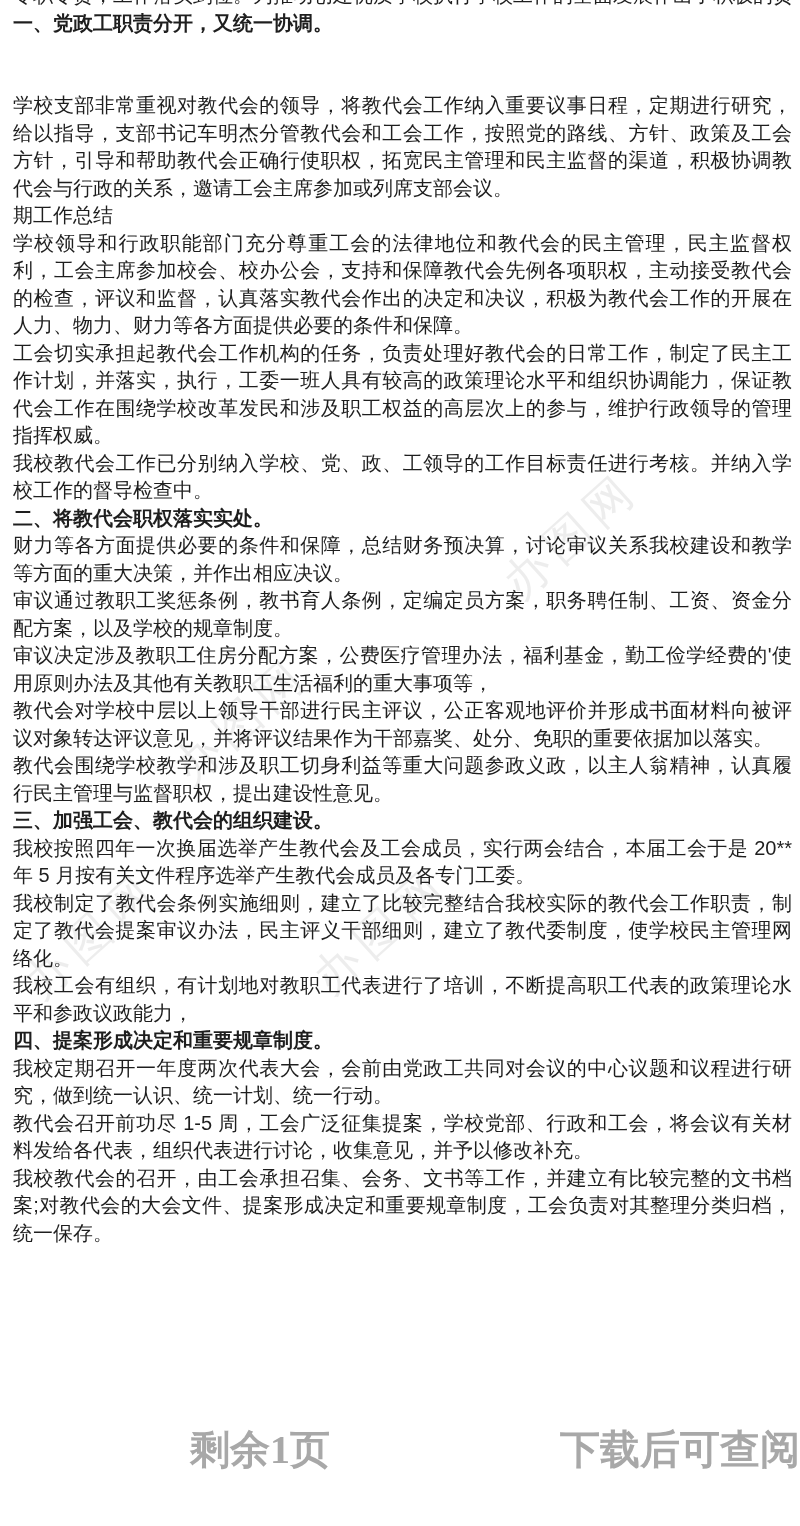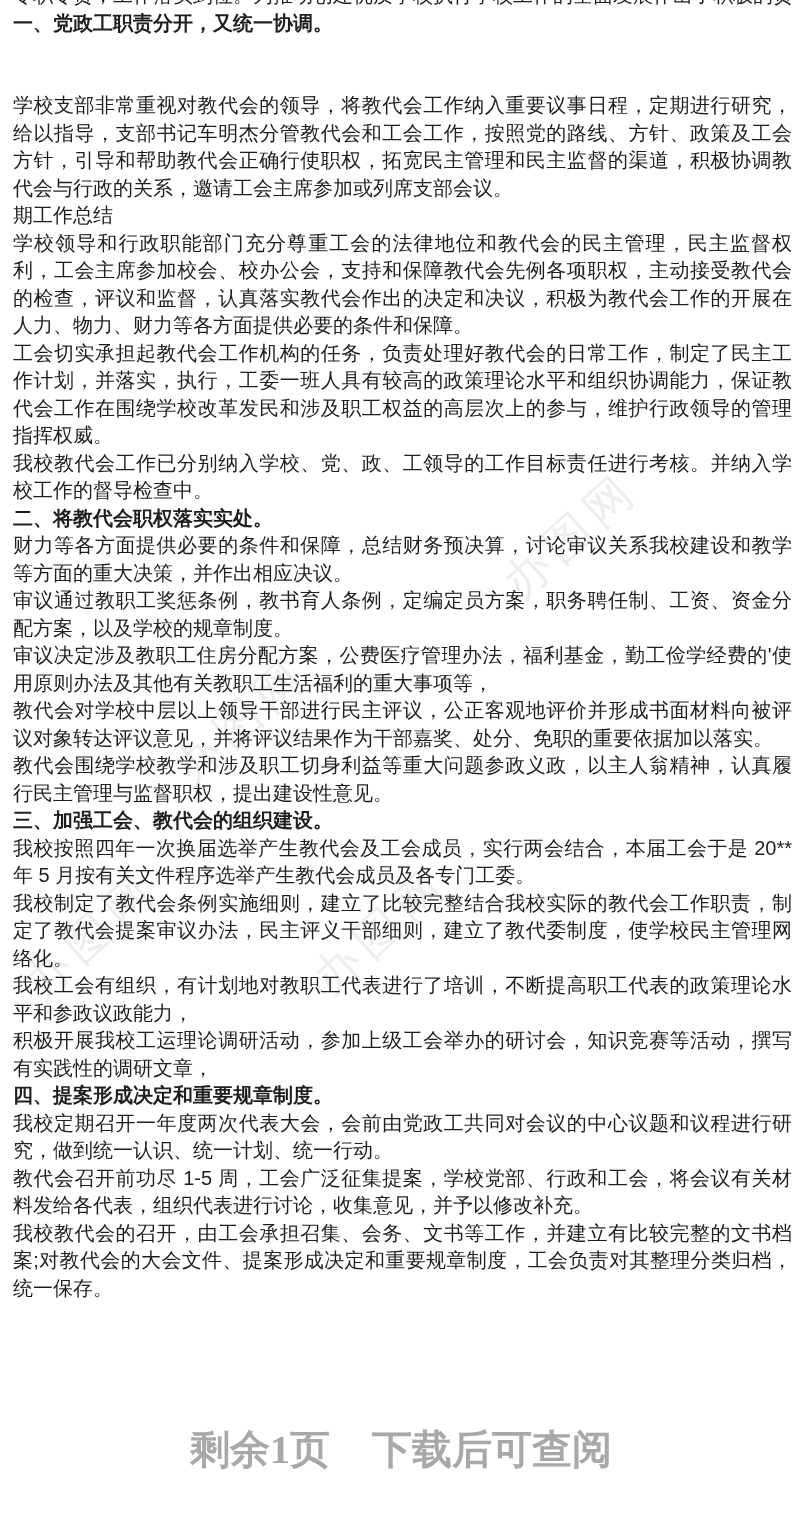--- a/index.html
+++ b/index.html
@@ -37,21 +37,21 @@
     white-space: nowrap;
     pointer-events: none;
     font-family: "Liberation Sans", "DejaVu Sans", sans-serif;
   }
   .footer {
     position: absolute;
     top: 1422px;
     left: 0;
     width: 100%;
     display: flex;
-    justify-content: flex-start;
+    justify-content: space-between;
     padding-left: 190px;
     box-sizing: border-box;
     gap: 42px;
     font-size: 40px;
     font-weight: 700;
     color: #a8a8a8;
     font-family: "Liberation Serif", "DejaVu Serif", serif;
     white-space: nowrap;
   }
 </style>
@@ -76,21 +76,20 @@
     <p class="heading">二、将教代会职权落实实处。</p>
     <p class="para">财力等各方面提供必要的条件和保障，总结财务预决算，讨论审议关系我校建设和教学等方面的重大决策，并作出相应决议。</p>
     <p class="para">审议通过教职工奖惩条例，教书育人条例，定编定员方案，职务聘任制、工资、资金分配方案，以及学校的规章制度。</p>
     <p class="para">审议决定涉及教职工住房分配方案，公费医疗管理办法，福利基金，勤工俭学经费的'使用原则办法及其他有关教职工生活福利的重大事项等，</p>
     <p class="para">教代会对学校中层以上领导干部进行民主评议，公正客观地评价并形成书面材料向被评议对象转达评议意见，并将评议结果作为干部嘉奖、处分、免职的重要依据加以落实。</p>
     <p class="para">教代会围绕学校教学和涉及职工切身利益等重大问题参政义政，以主人翁精神，认真履行民主管理与监督职权，提出建设性意见。</p>
     <p class="heading">三、加强工会、教代会的组织建设。</p>
     <p class="para">我校按照四年一次换届选举产生教代会及工会成员，实行两会结合，本届工会于是 20**年 5 月按有关文件程序选举产生教代会成员及各专门工委。</p>
     <p class="para">我校制定了教代会条例实施细则，建立了比较完整结合我校实际的教代会工作职责，制定了教代会提案审议办法，民主评义干部细则，建立了教代委制度，使学校民主管理网络化。</p>
     <p class="para">我校工会有组织，有计划地对教职工代表进行了培训，不断提高职工代表的政策理论水平和参政议政能力，</p>
-    <p class="para">积极开展我校工运理论调研活动，参加上级工会举办的研讨会，知识竞赛等活动，撰写有实践性的调研文章，</p>
     <p class="heading">四、提案形成决定和重要规章制度。</p>
     <p class="para">我校定期召开一年度两次代表大会，会前由党政工共同对会议的中心议题和议程进行研究，做到统一认识、统一计划、统一行动。</p>
     <p class="para">教代会召开前功尽 1-5 周，工会广泛征集提案，学校党部、行政和工会，将会议有关材料发给各代表，组织代表进行讨论，收集意见，并予以修改补充。</p>
     <p class="para">我校教代会的召开，由工会承担召集、会务、文书等工作，并建立有比较完整的文书档案;对教代会的大会文件、提案形成决定和重要规章制度，工会负责对其整理分类归档，统一保存。</p>
   </div>
 
   <div class="footer">
     <span>剩余1页</span>
     <span>下载后可查阅</span>
   </div>

